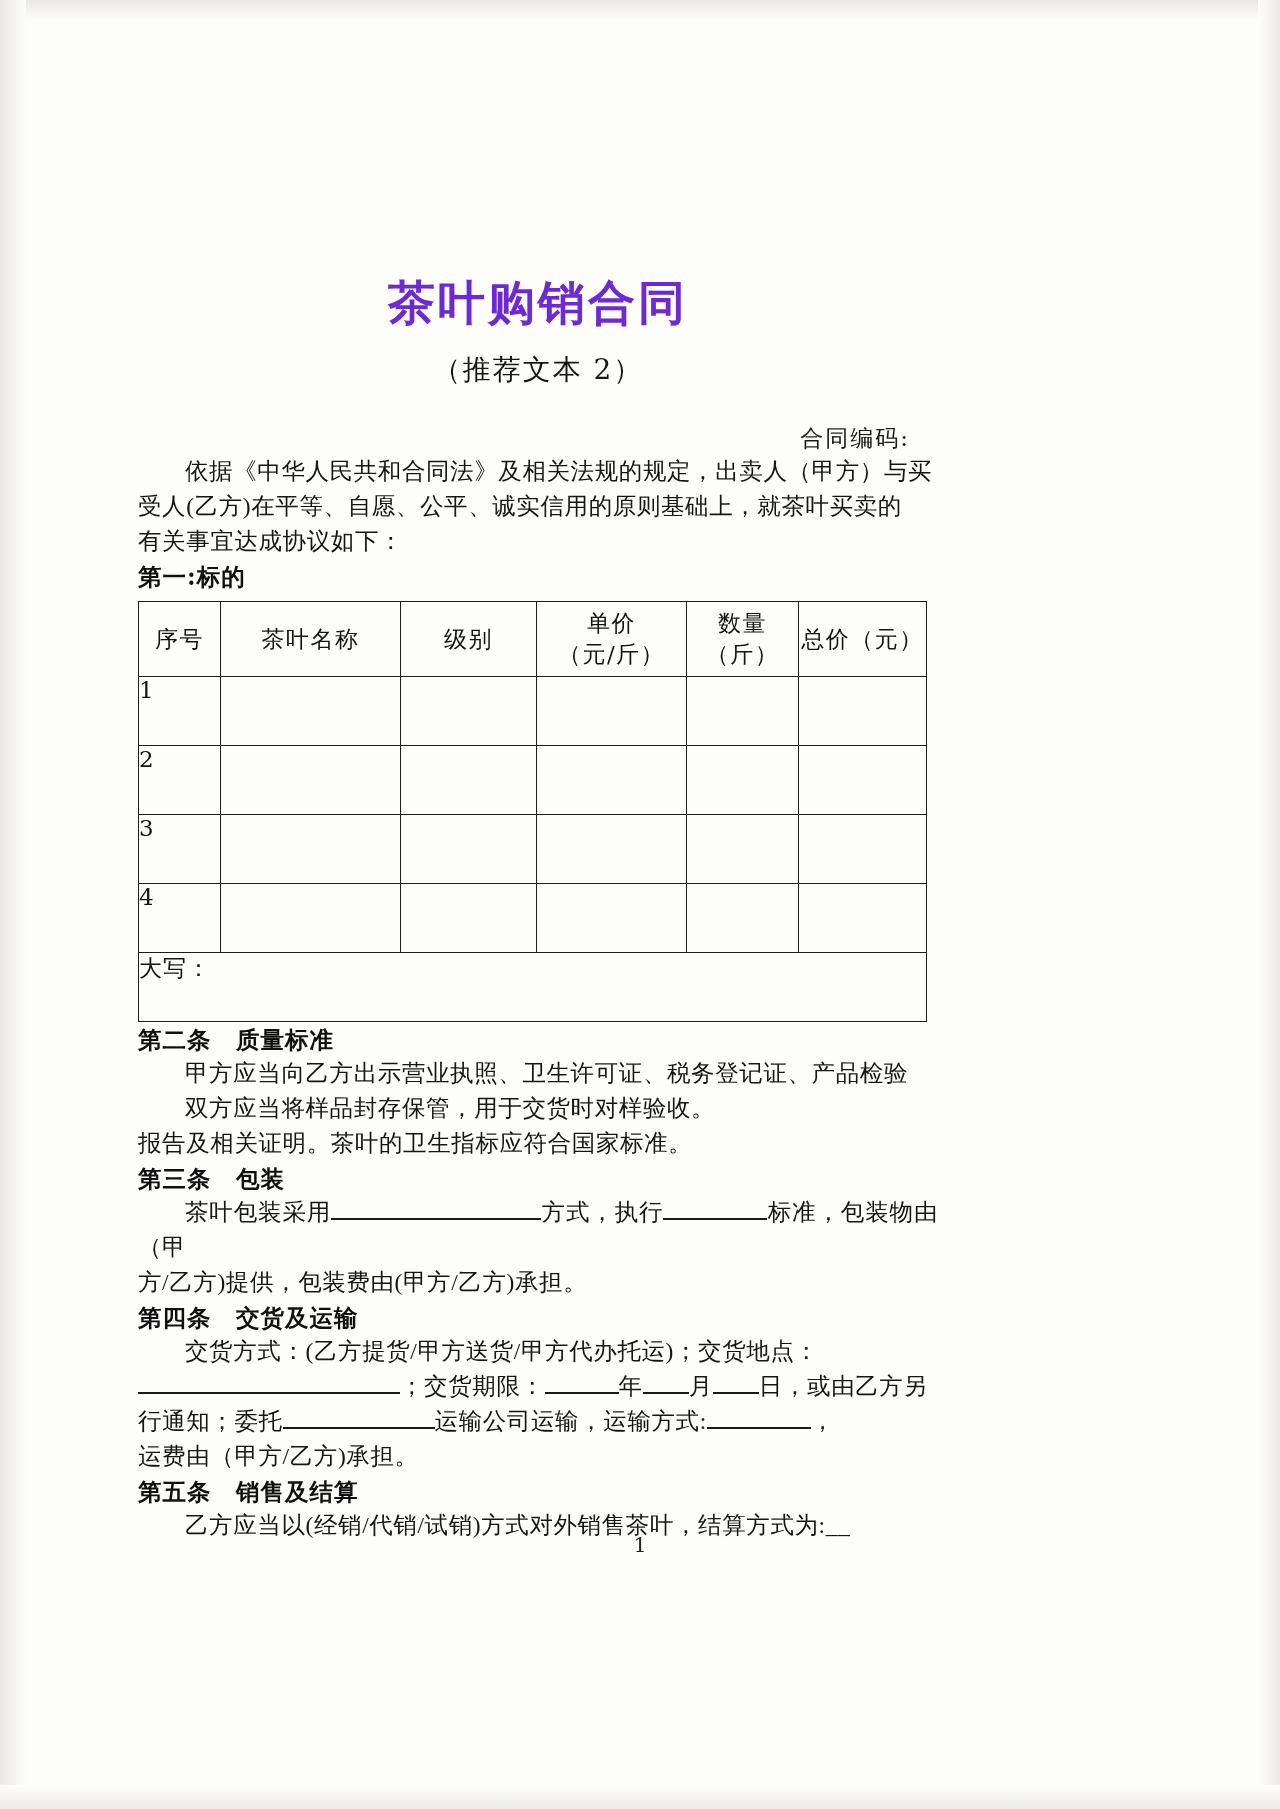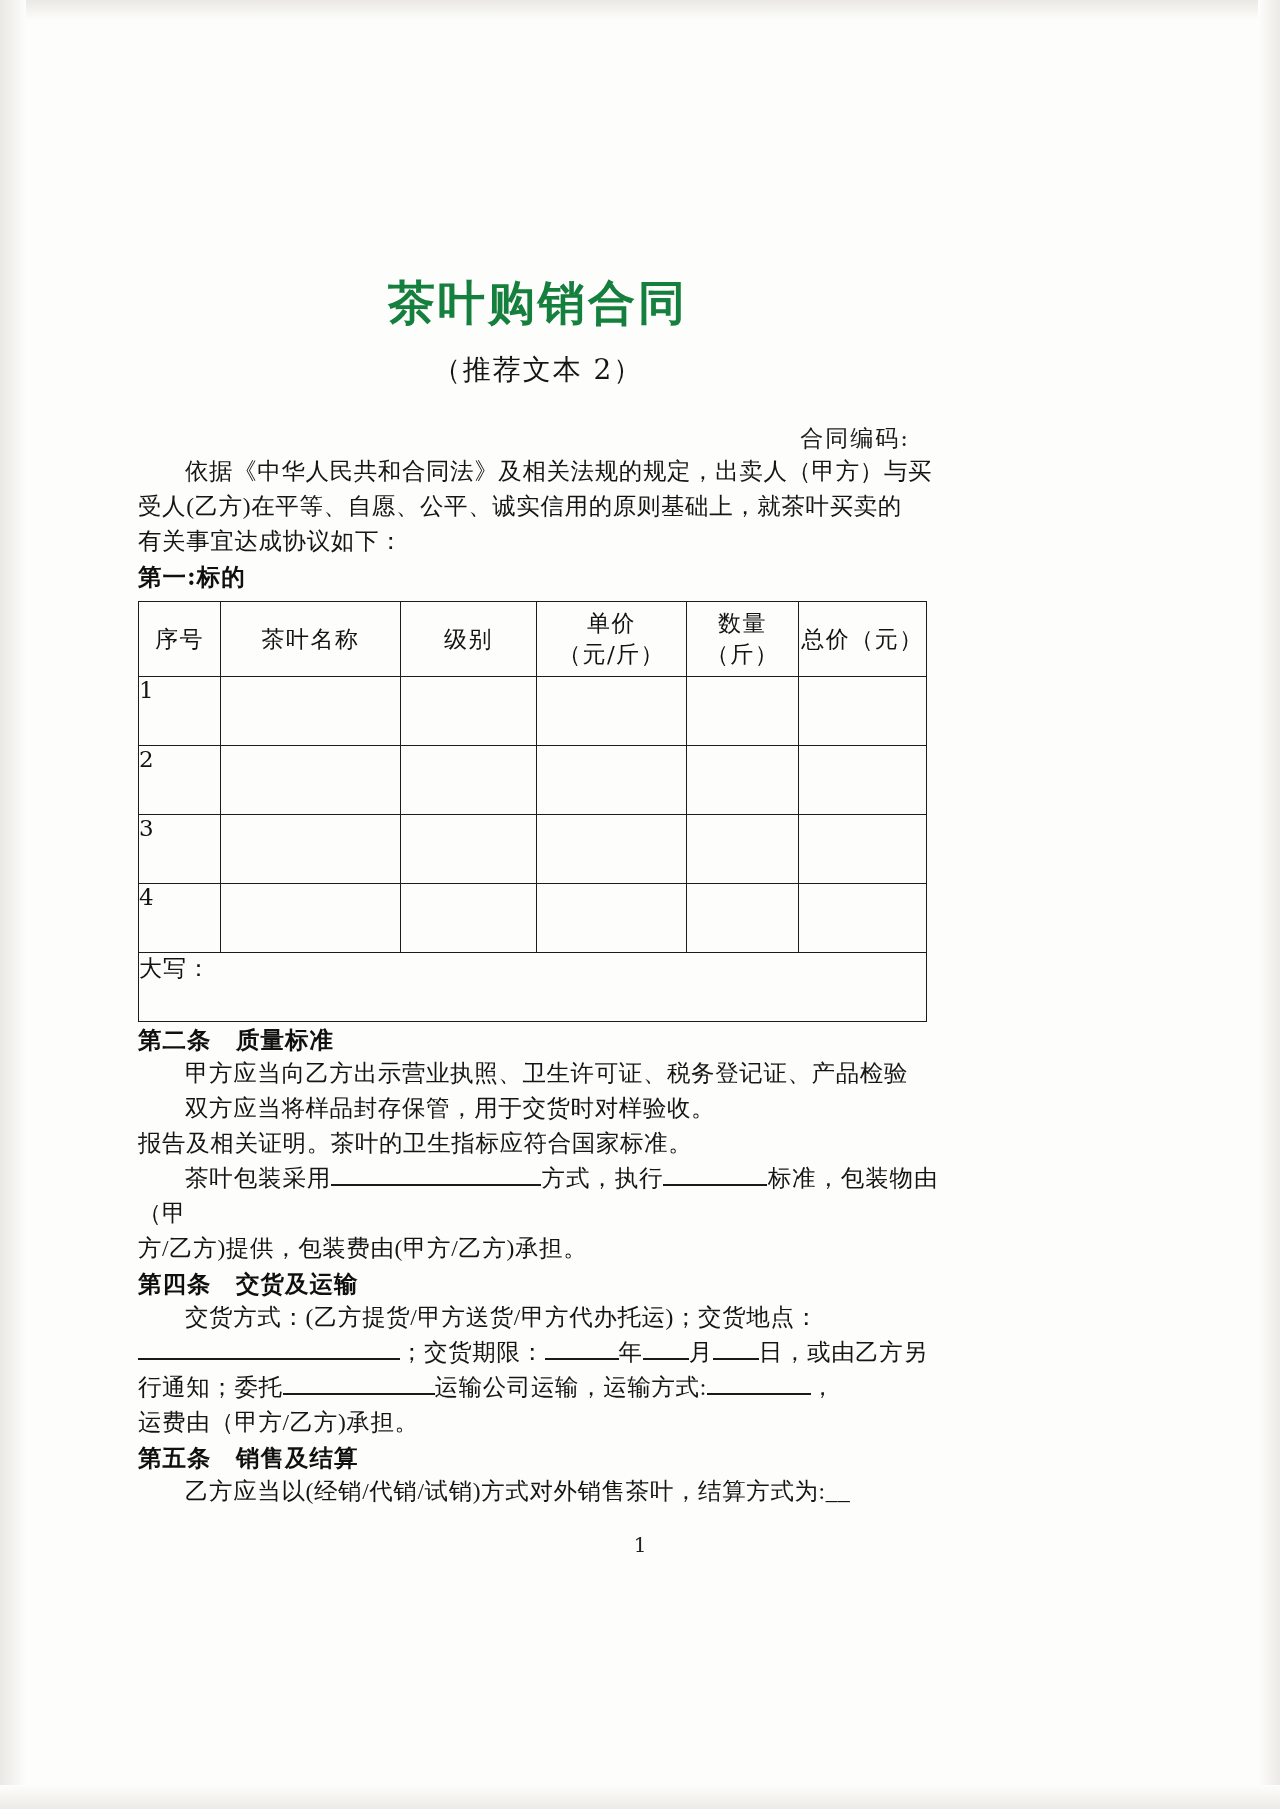--- a/index.html
+++ b/index.html
@@ -59,21 +59,21 @@
     width: 800px;
   }
 
   .doc-title {
     font-family: "DejaVu Serif", "Liberation Serif", serif;
     font-size: 47px;
     font-weight: 700;
     letter-spacing: 3px;
     text-align: center;
     margin-top: 272px;
-    color: #15803d;
+    color: #6d28d9;
   }
 
   .doc-subtitle {
     font-family: "DejaVu Serif", "Liberation Serif", serif;
     font-size: 28px;
     text-align: center;
     margin-top: 16px;
     letter-spacing: 2px;
     color: #161616;
   }
@@ -282,20 +282,21 @@
       </tbody>
     </table>
 
     <div class="section-head">第二条　质量标准</div>
     <div class="body-text">
       <div class="para indent">甲方应当向乙方出示营业执照、卫生许可证、税务登记证、产品检验</div>
       <div class="para indent">双方应当将样品封存保管，用于交货时对样验收。</div>
       <div class="para">报告及相关证明。茶叶的卫生指标应符合国家标准。</div>
     </div>
 
+    <div class="section-head">第三条　包装</div>
     <div class="body-text">
       <div class="para indent">
         <span>茶叶包装采用</span><span class="blank b-xl"></span><span>方式，执行</span><span class="blank b-md"></span><span>标准，包装物由（甲</span>
       </div>
       <div class="para">方/乙方)提供，包装费由(甲方/乙方)承担。</div>
     </div>
 
     <div class="section-head">第四条　交货及运输</div>
     <div class="body-text">
       <div class="para indent">交货方式：(乙方提货/甲方送货/甲方代办托运)；交货地点：</div>

